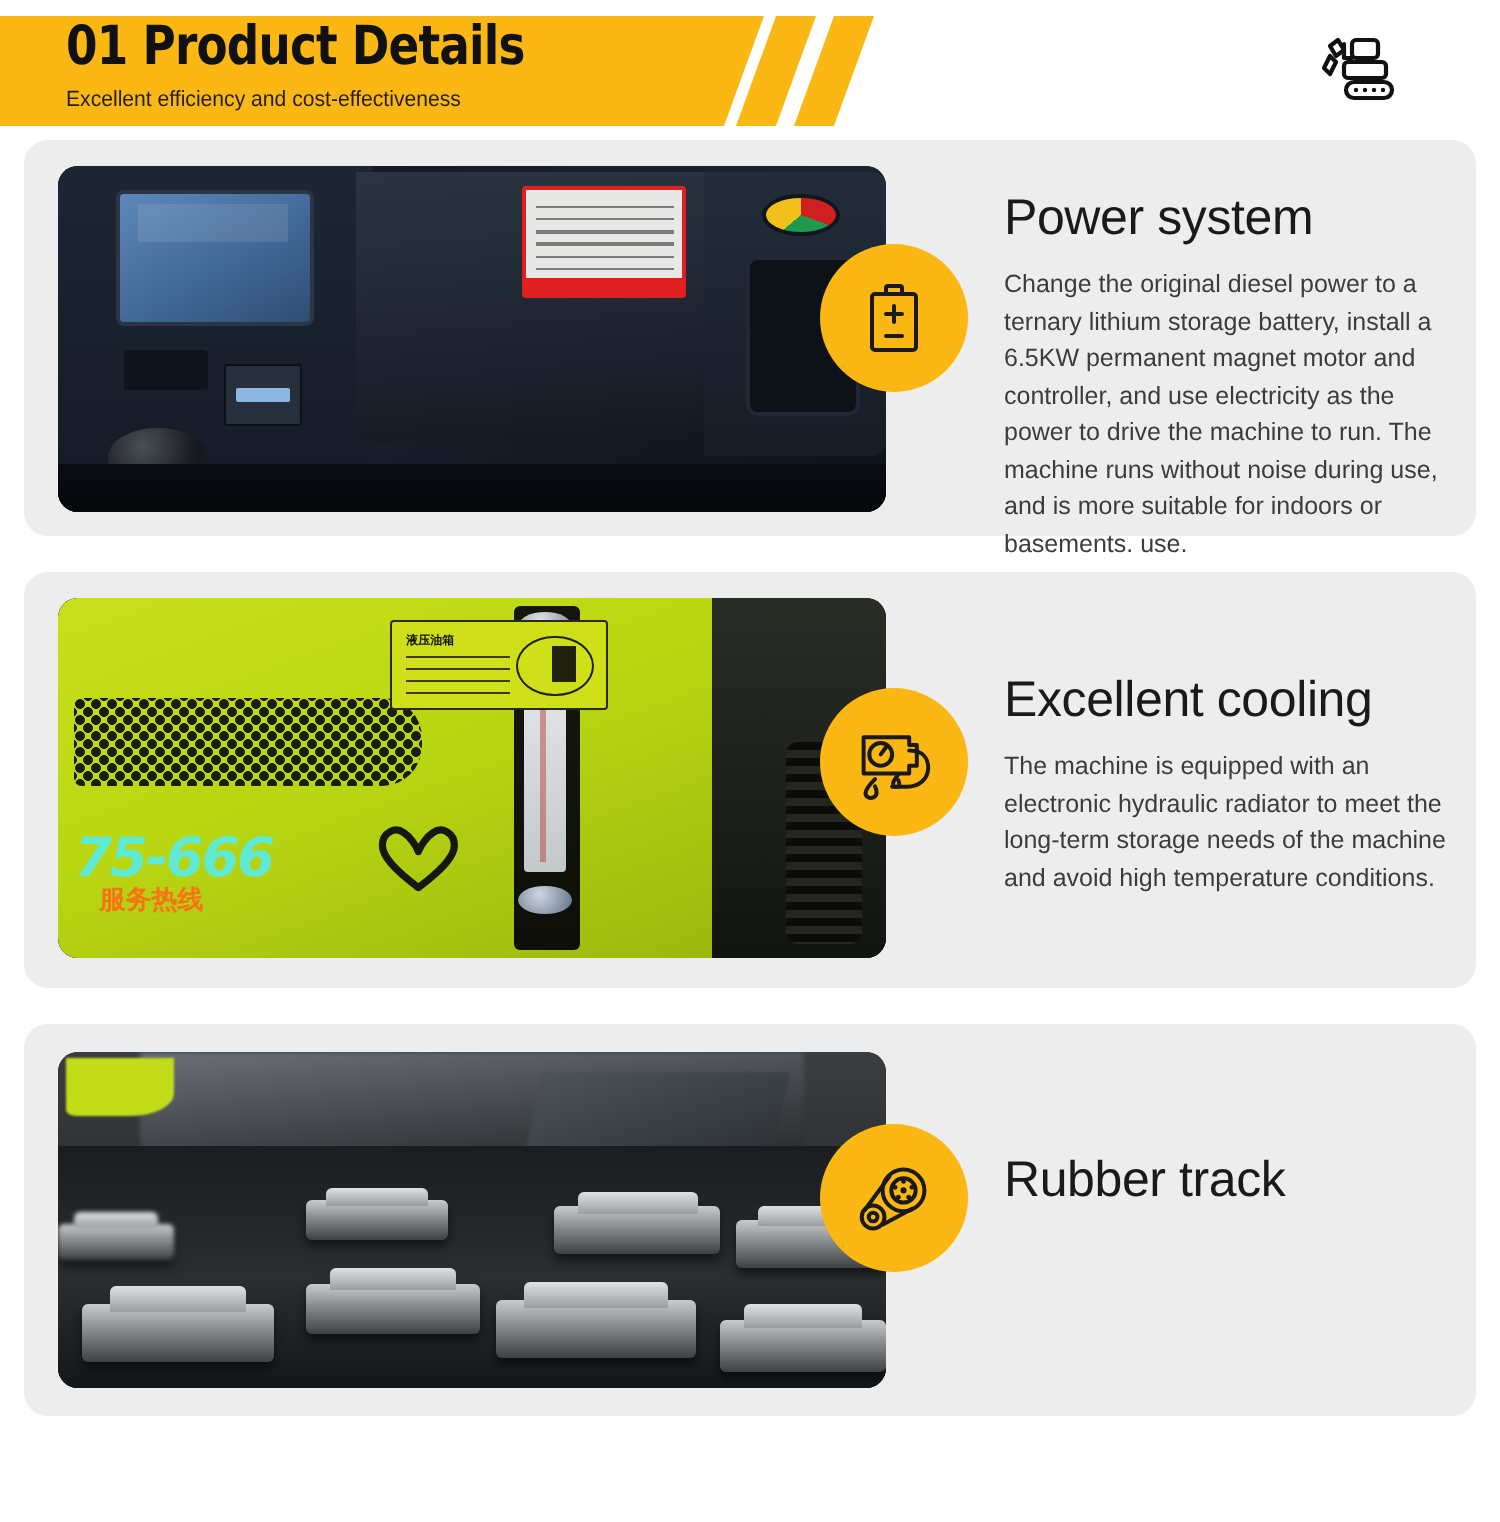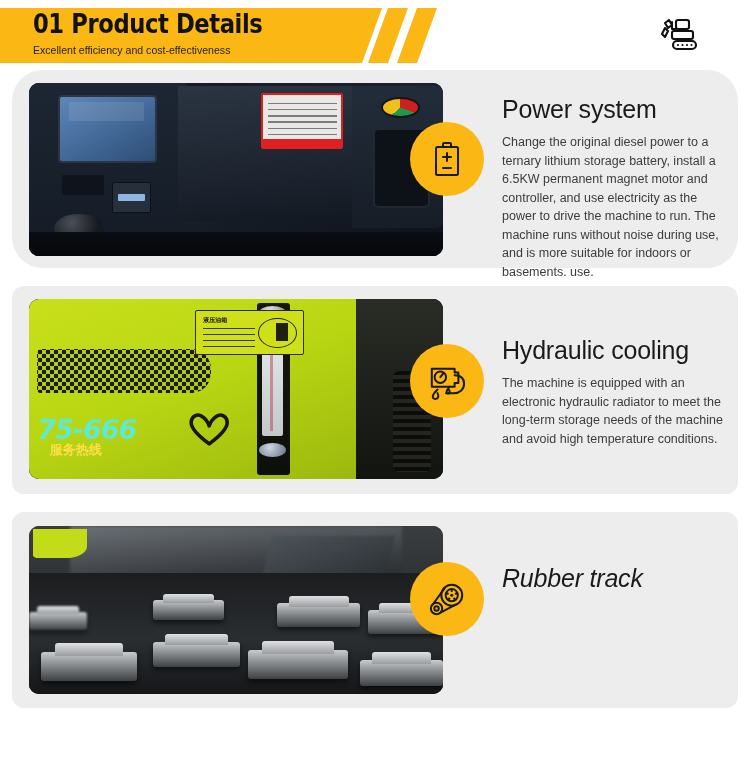--- a/index.html
+++ b/index.html
@@ -77,21 +77,21 @@
   }
   .card{
     position:relative;
     background:#ededed;
     border-radius:12px;
     height:198px;
     margin-bottom:18px;
     box-sizing:border-box;
     overflow:visible;
   }
-  .card.c1{height:198px;border-radius:31px;}
+  .card.c1{height:198px;}
   .card.c2{height:208px;}
   .card.c3{height:196px;}
 
   .photo{
     position:absolute;
     left:17px;top:12px;
     width:414px;
     border-radius:10px;
     overflow:hidden;
     background:#222;
@@ -112,21 +112,21 @@
   .card.c2 .badge{left:398px;top:58px;}
   .card.c3 .badge{left:398px;top:50px;}
 
   .txt{
     position:absolute;
     left:490px;
     width:228px;
   }
   .card.c1 .txt{top:25px;}
   .card.c2 .txt{top:50px;}
-  .card.c3 .txt{top:52px;font-style:italic;}
+  .card.c3 .txt{top:64px;}
 
   .txt h2{
     margin:0 0 9px 0;
     font-size:25px;
     font-weight:normal;
     color:#1a1a1a;
     line-height:29px;
     letter-spacing:-0.2px;
   }
   .txt p{
@@ -176,21 +176,21 @@
   .p2{position:absolute;inset:0;background:#1b1d1a;}
   .p2 .green{position:absolute;left:0;top:0;width:79%;height:100%;
     background:linear-gradient(160deg,#c9e01c 0%,#b9d613 48%,#9cb80e 100%);}
   .p2 .honey{position:absolute;left:2%;top:28%;width:42%;height:24%;
     background:
       radial-gradient(circle at 3px 3px, #1c1c16 2.3px, transparent 2.6px) 0 0/8px 8px,
       radial-gradient(circle at 3px 3px, #1c1c16 2.3px, transparent 2.6px) 4px 4px/8px 8px;
     border-radius:4px 20px 20px 4px;}
   .p2 .num{position:absolute;left:2%;top:64%;font-size:27px;font-weight:bold;font-style:italic;
     color:#5eead4;font-family:"DejaVu Sans",sans-serif;letter-spacing:-1px;}
-  .p2 .cn{position:absolute;left:5%;top:79%;font-size:13px;font-weight:bold;color:#fde047;}
+  .p2 .cn{position:absolute;left:5%;top:79%;font-size:13px;font-weight:bold;color:#f97316;}
   .p2 .heart{position:absolute;left:35%;top:62%;width:17%;height:20%;}
   .p2 .gaugebox{position:absolute;left:55%;top:2%;width:8%;height:96%;
     background:linear-gradient(180deg,#15170f,#0d0f09);border-radius:3px;}
   .p2 .gauge{position:absolute;left:56.4%;top:14%;width:5%;height:62%;
     background:linear-gradient(180deg,#e9ecee,#c3c8cb);border-radius:2px;}
   .p2 .gauge:before{content:"";position:absolute;left:38%;top:4%;width:14%;height:92%;background:#b23030;opacity:.45;}
   .p2 .cap1{position:absolute;left:55.6%;top:4%;width:6.6%;height:8%;border-radius:50%;
     background:radial-gradient(circle at 40% 30%,#dfe3e6,#7d858b);}
   .p2 .cap2{position:absolute;left:55.6%;top:80%;width:6.6%;height:8%;border-radius:50%;
     background:radial-gradient(circle at 40% 30%,#cfd6e0,#5e7086);}
@@ -342,21 +342,21 @@
           <circle cx="14" cy="16" r="6"></circle>
           <path d="M14 16 L17 12"></path>
           <path d="M29 14 C37 14 39 19 39 23 C39 29 34 33 28 33 H20"></path>
           <path d="M11 29 C11 29 6 34 6 36.5 C6 38.4 8.2 39.5 10.2 38.6 C11.8 37.9 12.5 36 11 32.8"></path>
           <path d="M23 27 C23 27 20.5 30 20.5 31.6 C20.5 32.8 21.7 33.5 22.8 33 C23.7 32.6 24.1 31.5 23.3 29.6"></path>
         </svg>
       </span>
     </div>
 
     <div class="txt">
-      <h2>Hydraulic cooling</h2>
+      <h2>Excellent cooling</h2>
       <p>The machine is equipped with an electronic hydraulic radiator to meet the long-term storage needs of the machine and avoid high temperature conditions.</p>
     </div>
   </div>
 
   <div class="card c3">
     <div class="photo">
       <div class="p3">
         <div class="body"></div>
         <div class="yel"></div>
         <div class="blade"></div>

